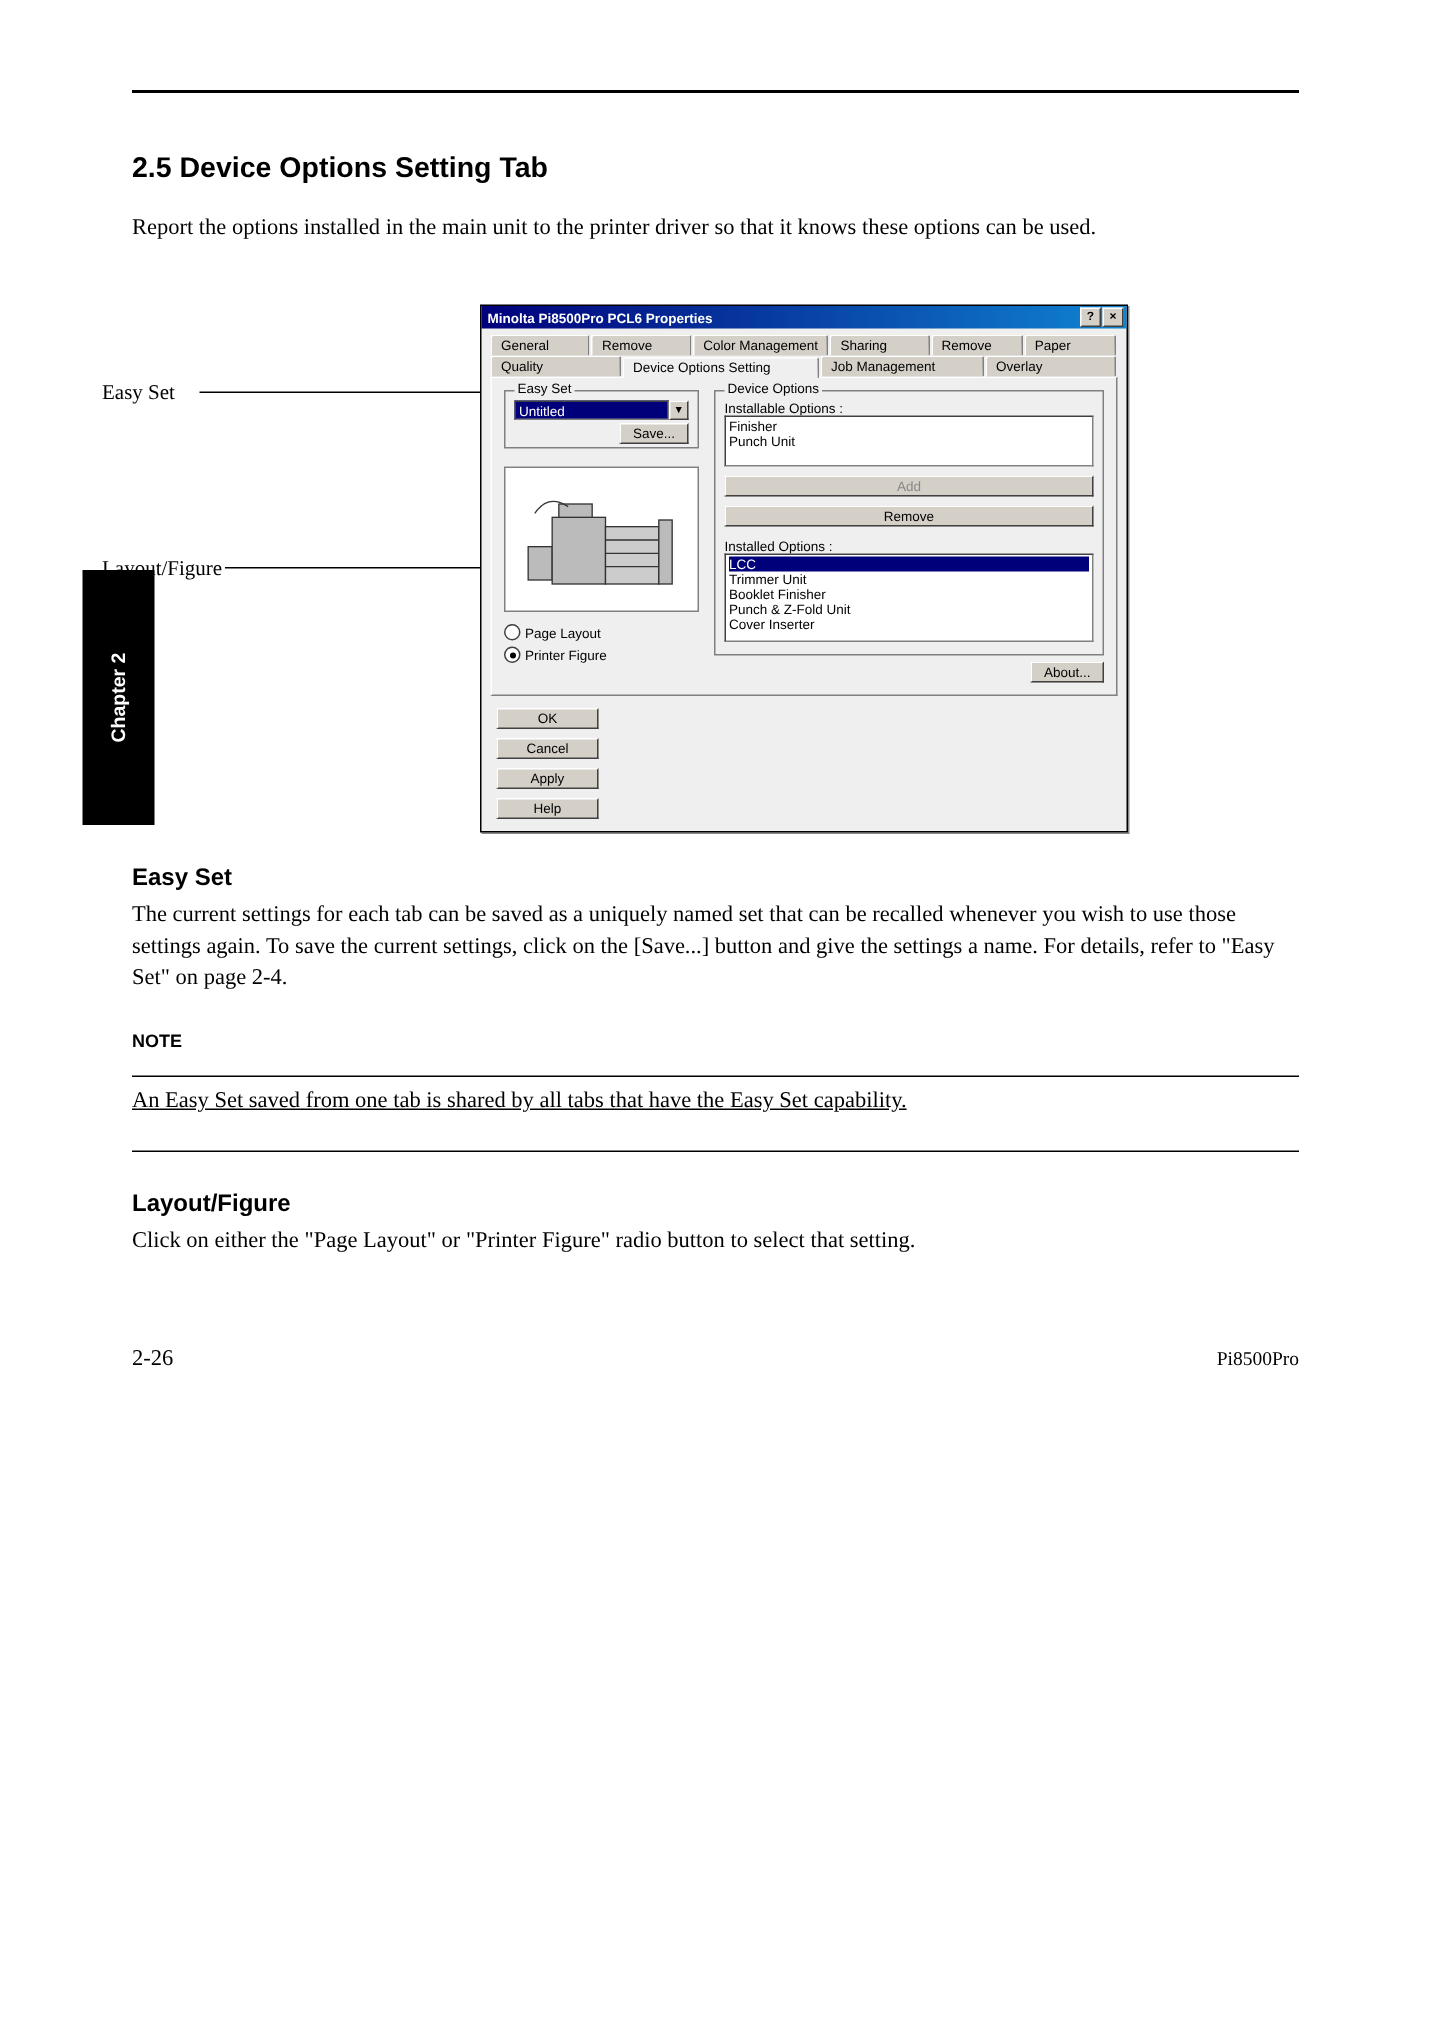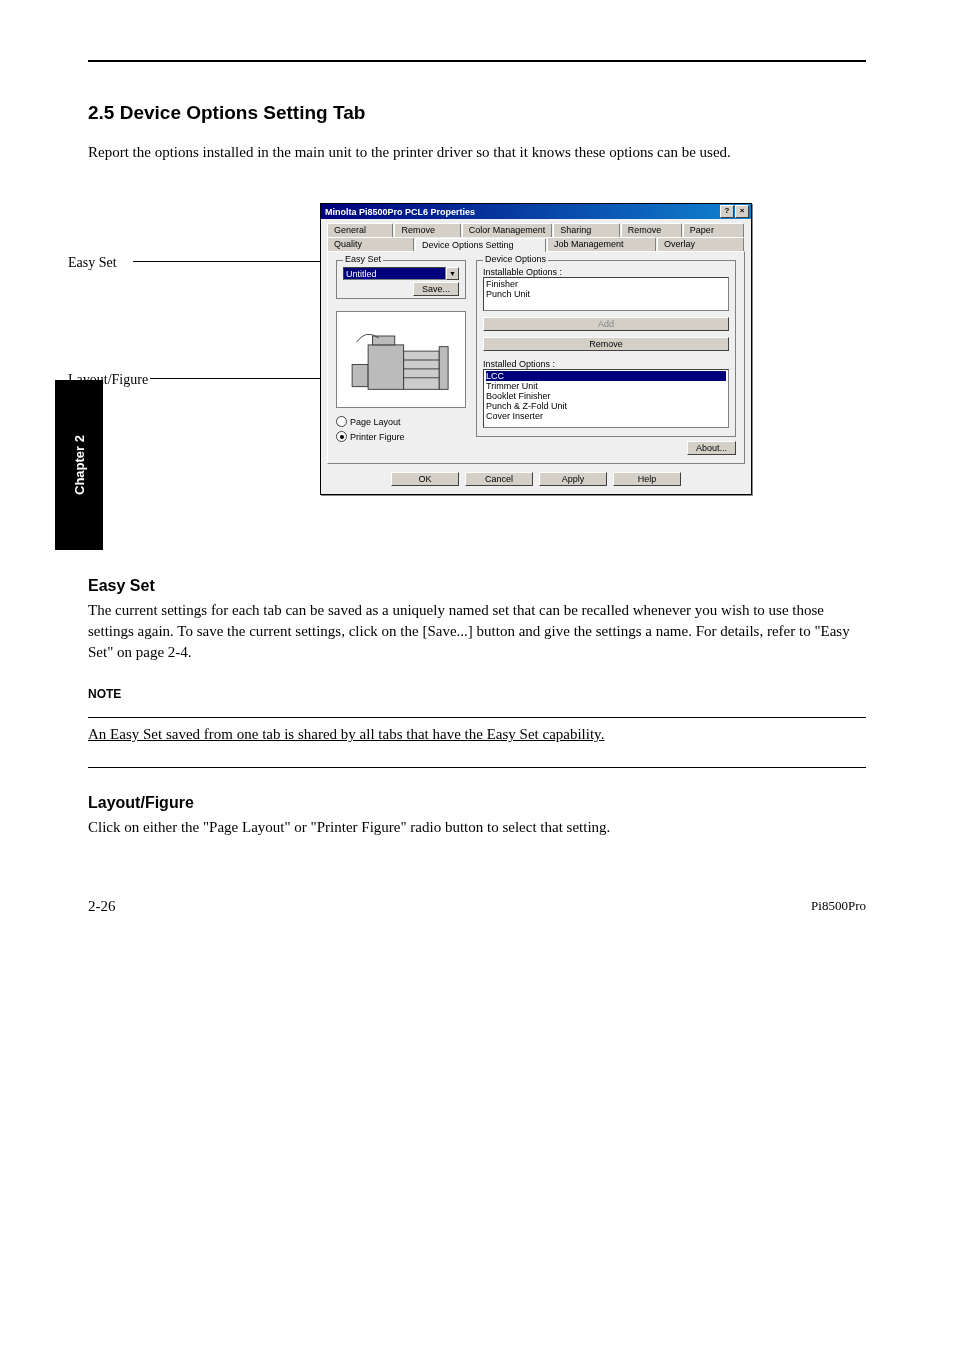--- a/index.html
+++ b/index.html
@@ -239,23 +239,24 @@
     gap: 6px;
     margin: 2px 0 8px 0;
     flex-direction: column;
   }
   .about-row {
     text-align: right;
     margin-top: auto;
   }
   .dialog-buttons {
     display: flex;
-    justify-content: center;
+    justify-content: flex-start;
     gap: 6px;
     padding: 8px 10px;
+    flex-direction: column;
   }
   .leader-line {
     position: absolute;
     height: 1px;
     background: #000;
   }
   .sub-heading {
     font-family: Arial, Helvetica, sans-serif;
     font-weight: bold;
     font-size: 16px;

